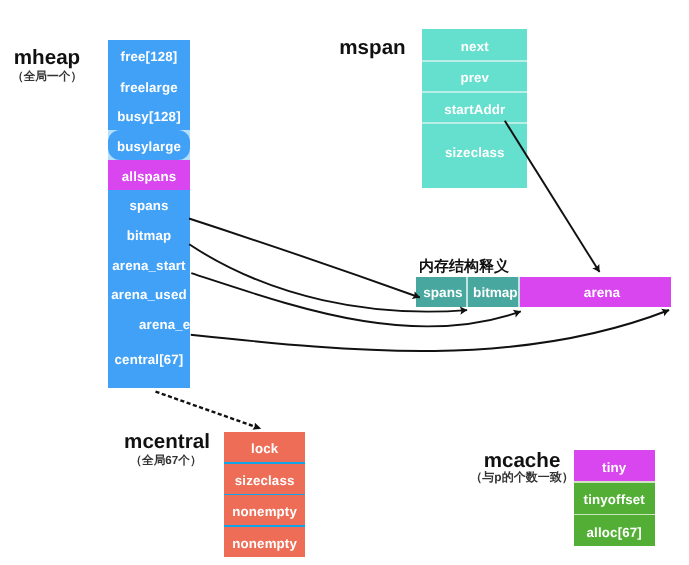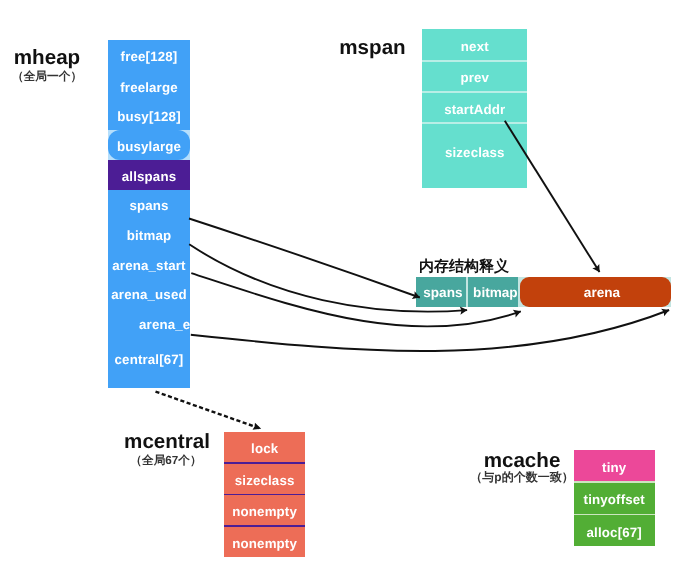--- a/index.html
+++ b/index.html
@@ -42,78 +42,78 @@
           display:flex;background:#c3e5e1;gap:1.7px;}
   .mcell{display:flex;align-items:center;justify-content:center;background:#48a79e;
          color:#fff;font-weight:bold;font-size:13.6px;white-space:nowrap;line-height:1;padding-top:2.4px;}
   .c-spans{width:50.4px;padding-left:4px;}
   .c-bitmap{width:50.7px;padding-left:4.5px;}
   .c-arena{flex:1 1 auto;padding-left:13px;}
 
   
   .t-mcentral{left:167px;top:430px;font-size:20.6px;}
   .s-mcentral{left:166px;top:453.5px;font-size:11.7px;}
-  .box-mcentral{left:224.4px;top:432.3px;width:80.5px;height:124.4px;background:#4c1d95;gap:1.5px;}
+  .box-mcentral{left:224.4px;top:432.3px;width:80.5px;height:124.4px;background:#0ea5e9;gap:1.5px;}
   .box-mcentral .cell{background:#ed6d57;}
 
   
   .t-mcache{left:522px;top:448.5px;font-size:20.6px;}
   .s-mcache{left:522px;top:469px;font-size:12px;}
   .box-mcache{left:573.8px;top:450.2px;width:80.9px;height:96.3px;background:#cbe6bf;gap:1.5px;}
   .box-mcache .cell{background:#52ae35;}
 </style>
 </head>
 <body>
 
 <div id="stage">
 
   <div class="title t-mheap">mheap</div>
   <div class="subtitle s-mheap">（全局一个）</div>
   <div class="struct box-mheap">
     <div class="cell" style="background: rgb(65, 161, 247);">free[128]</div>
     <div class="cell" style="background: rgb(65, 161, 247);">freelarge</div>
     <div class="cell" style="background: rgb(65, 161, 247);">busy[128]</div>
     <div class="cell" style="background: rgb(65, 161, 247); border-radius: 12px;">busylarge</div>
-    <div class="cell" style="background: #4c1d95;">allspans</div>
+    <div class="cell" style="background: #d946ef;">allspans</div>
     <div class="cell" style="background: rgb(65, 161, 247);">spans</div>
     <div class="cell" style="background: rgb(65, 161, 247);">bitmap</div>
     <div class="cell" style="background: rgb(65, 161, 247);">arena_start</div>
     <div class="cell" style="background: rgb(65, 161, 247);">arena_used</div>
     <div class="cell" style="background: rgb(65, 161, 247); padding-left: 48px;">arena_end</div>
     <div class="cell" style="background: rgb(65, 161, 247);">central[67]</div>
   </div>
 
   <div class="title t-mspan">mspan</div>
   <div class="struct box-mspan">
     <div class="cell" style="background: rgb(101, 223, 206);">next</div>
     <div class="cell" style="background: rgb(101, 223, 206);">prev</div>
     <div class="cell" style="background: rgb(101, 223, 206);">startAddr</div>
     <div class="cell" style="background: rgb(101, 223, 206);">sizeclass</div>
   </div>
 
   <div class="title t-mem">内存结构释义</div>
   <div class="membar">
     <div class="mcell c-spans" style="background: rgb(72, 167, 158);">spans</div>
     <div class="mcell c-bitmap" style="background: rgb(72, 167, 158);">bitmap</div>
-    <div class="mcell c-arena" style="background: #c2410c; border-radius: 9px;">arena</div>
+    <div class="mcell c-arena" style="background: #d946ef;">arena</div>
   </div>
 
   <div class="title t-mcentral">mcentral</div>
   <div class="subtitle s-mcentral">（全局67个）</div>
   <div class="struct box-mcentral">
     <div class="cell" style="background: rgb(237, 109, 87);">lock</div>
     <div class="cell" style="background: rgb(237, 109, 87);">sizeclass</div>
     <div class="cell" style="background: rgb(237, 109, 87);">nonempty</div>
     <div class="cell" style="background: rgb(237, 109, 87);">nonempty</div>
   </div>
 
   <div class="title t-mcache">mcache</div>
   <div class="subtitle s-mcache">（与p的个数一致）</div>
   <div class="struct box-mcache">
-    <div class="cell" style="background: #ec4899;">tiny</div>
+    <div class="cell" style="background: #d946ef;">tiny</div>
     <div class="cell" style="background: rgb(82, 174, 53);">tinyoffset</div>
     <div class="cell" style="background: rgb(82, 174, 53);">alloc[67]</div>
   </div>
 
   <svg class="arrows" viewBox="0 0 689 565">
     <defs>
       <marker id="ah" markerWidth="10" markerHeight="10" refX="8.6" refY="5" orient="auto" markerUnits="userSpaceOnUse" overflow="visible">
         <path d="M1.6,0.9 L8.8,5 L1.6,9.1 L3.0,5 Z" fill="#111"></path>
       </marker>
       <marker id="ahd" markerWidth="10" markerHeight="10" refX="8.8" refY="5" orient="auto" markerUnits="userSpaceOnUse" overflow="visible">

